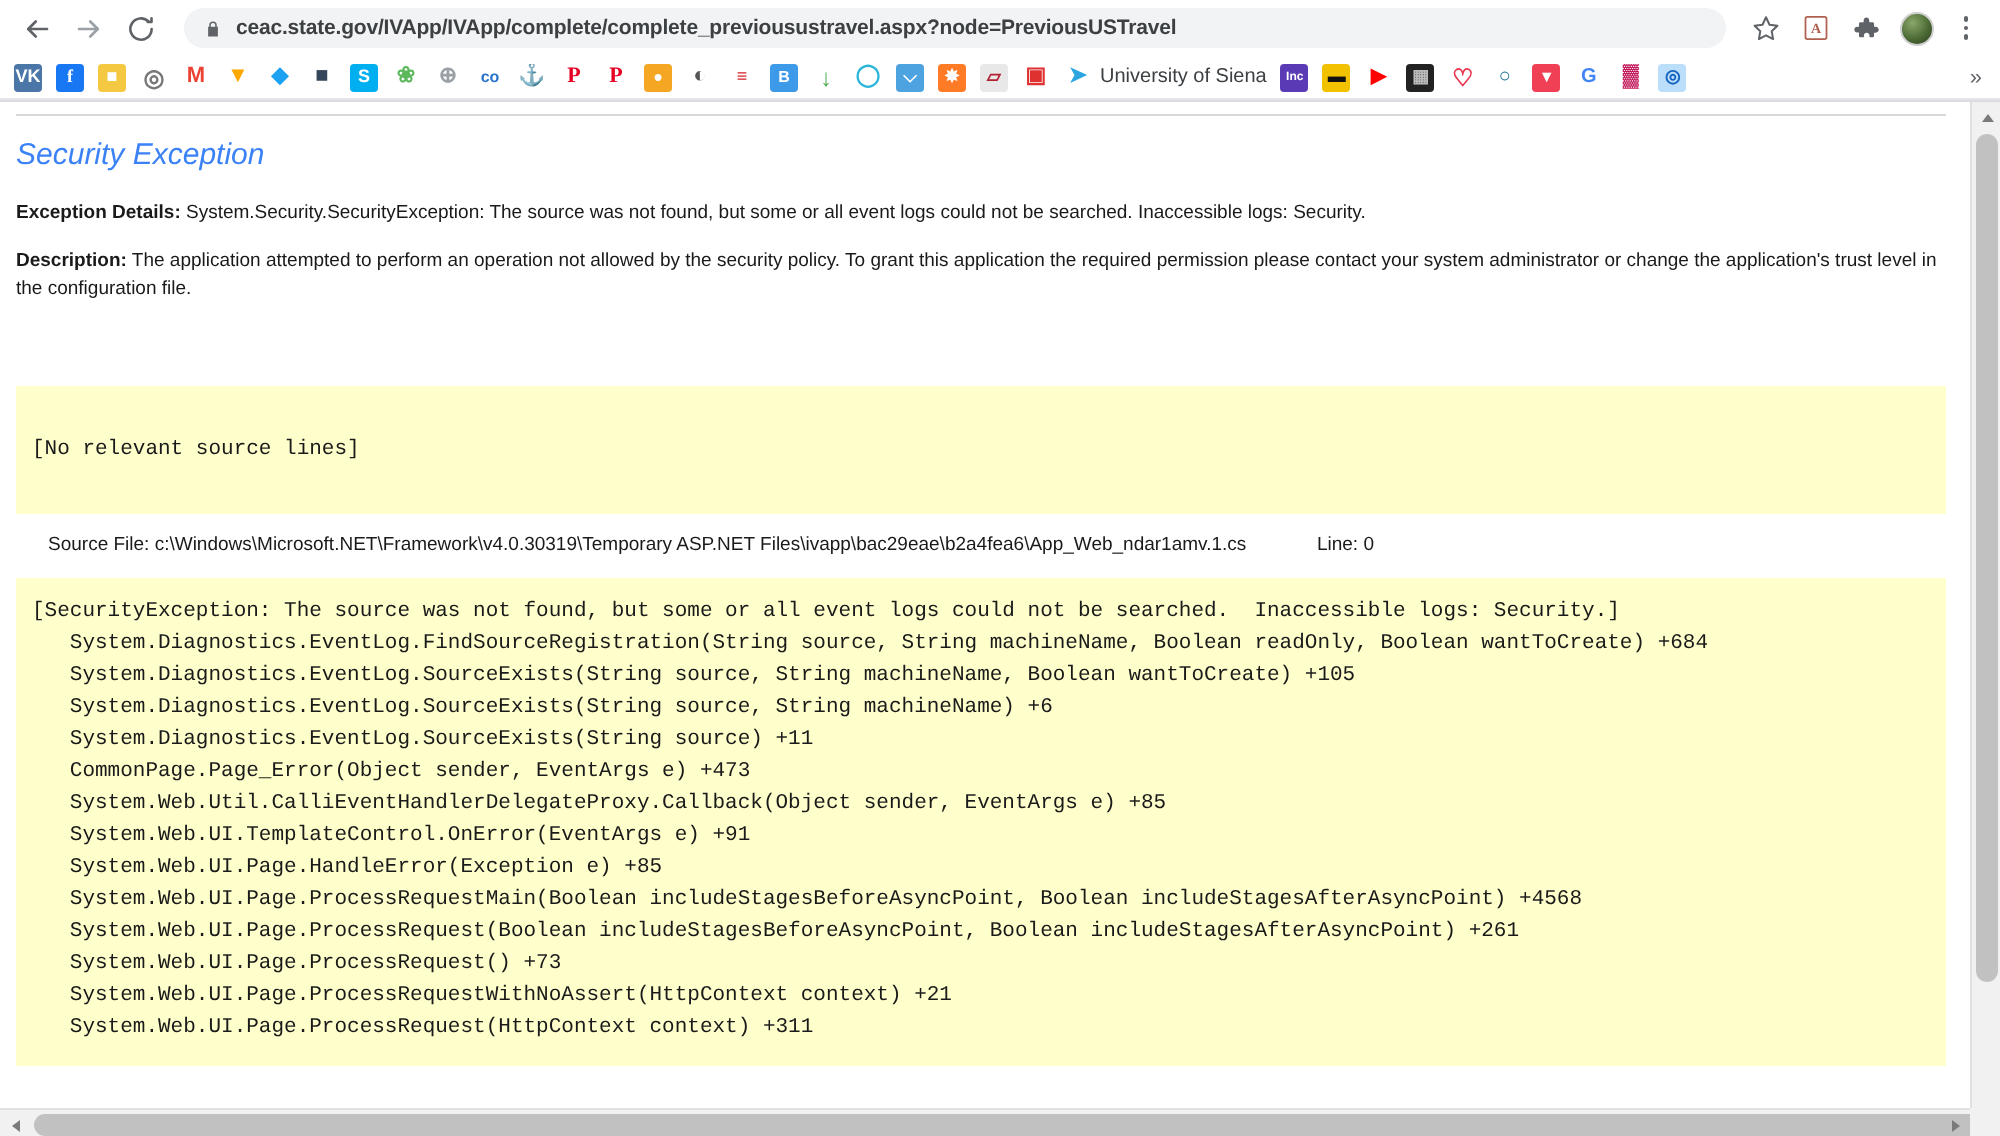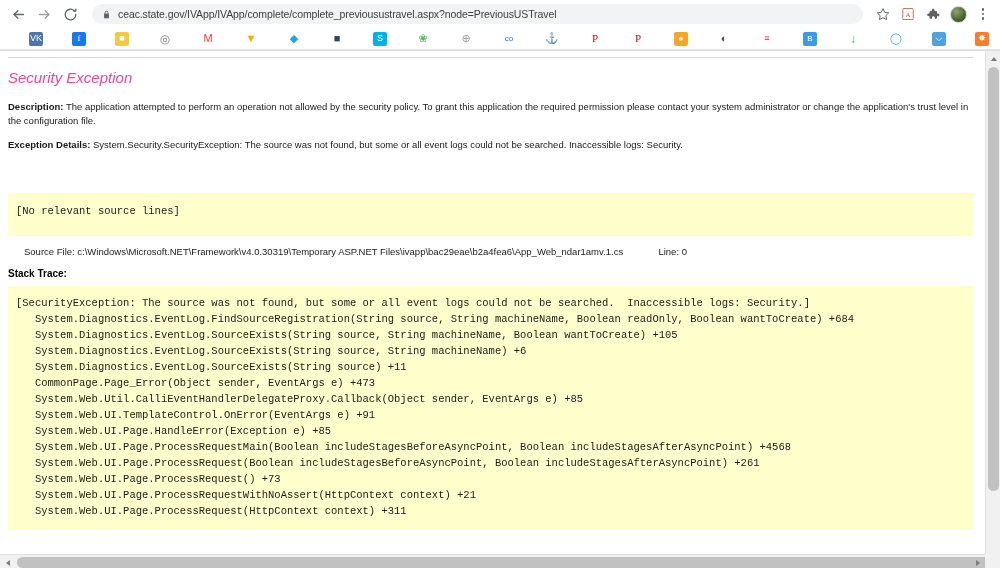--- a/index.html
+++ b/index.html
@@ -16,20 +16,21 @@
     width: 1000px;
     background: #ffffff;
     border-bottom: 1px solid #dadce0;
   }
   #toolbar {
     height: 28px;
     display: flex;
     align-items: center;
     padding: 0 6px;
     gap: 2px;
+    font-weight: bold;
   }
   .nav-btn {
     width: 24px; height: 24px;
     display: flex; align-items: center; justify-content: center;
     border-radius: 50%;
     flex: 0 0 auto;
   }
   .nav-btn svg { display: block; }
   #omnibox {
     flex: 1 1 auto;
@@ -73,24 +74,23 @@
     gap: 7px;
     border-bottom: 1px solid #e3e5e8;
     background: #ffffff;
     overflow: hidden;
   }
   .bm {
     width: 14px; height: 14px;
     flex: 0 0 auto;
     border-radius: 2px;
     display: flex; align-items: center; justify-content: center;
-    font-size: 9px; font-weight: normal; color: #fff;
+    font-size: 9px; font-weight: bold; color: #fff;
     line-height: 1;
     overflow: hidden;
-    margin-left: 22px;
   }
   .bm-labeled {
     display: flex; align-items: center; gap: 4px;
     flex: 0 0 auto;
   }
   .bm-label { font-size: 10px; color: #3c4043; white-space: nowrap; text-align: center; }
   #bm-overflow {
     margin-left: auto; font-size: 11px; color: #5f6368;
     flex: 0 0 auto; padding-right: 2px;
   }
@@ -121,21 +121,21 @@
   }
   hr.rule {
     border: none;
     border-top: 1px solid #d8d8d8;
     margin: 0 0 11px 0;
   }
   h2#err-subtitle {
     font-size: 15px;
     font-style: italic;
     font-weight: normal;
-    color: #ec4899;
+    color: #3b82f6;
     margin: 0 0 14px 0;
   }
   .para {
     font-size: 9.5px;
     color: #1a1a1a;
     line-height: 1.45;
     margin: 0 0 10px 0;
   }
   .para b { font-weight: bold; }
   .label-bold {
@@ -147,21 +147,21 @@
   .code-box {
     background: #ffffcc;
     padding: 12px 0 12px 8px;
     font-family: "Liberation Mono", monospace;
     font-size: 10.5px;
     color: #1a1a1a;
     white-space: pre;
     margin: 0 0 10px 0;
     overflow: hidden;
   }
-  #source-box { height: 43px; display: flex; align-items: flex-start; margin-top: 42px; }
+  #source-box { height: 64px; display: flex; align-items: center; margin-top: 42px; }
   #srcfile-line {
     font-size: 9.5px;
     color: #1a1a1a;
     margin: 0 0 11px 0;
     white-space: nowrap;
     overflow: hidden;
   }
   #srcfile-line b { font-weight: normal; margin-left: 16px; }
   #srcfile-line .gap { display: inline-block; width: 14px; }
   #stack-box {
@@ -340,43 +340,42 @@
 
 <div id="page-viewport">
 
   <div id="page-content">
 
     <hr class="rule">
 
     <h2 id="err-subtitle">Security Exception</h2>
 
     <p class="para">
+      <b>Exception Details:</b>
+      <span>System.Security.SecurityException: The source was not found, but some or all event logs could not be searched.  Inaccessible logs: Security.</span>
+    </p>
+
+    <p class="para">
       <b>Description:</b>
       <span>The application attempted to perform an operation not allowed by the security policy.  To grant this application the required permission please contact your system administrator or change the application's trust level in the configuration file.</span>
-    </p>
-
-    <p class="para">
-      <b>Exception Details:</b>
-      <span>System.Security.SecurityException: The source was not found, but some or all event logs could not be searched.  Inaccessible logs: Security.</span>
     </p>
 
 
     <div class="code-box" id="source-box">
       <span>[No relevant source lines]</span>
     </div>
 
     <div id="srcfile-line">
       <b>Source File:</b>
       <span>c:\Windows\Microsoft.NET\Framework\v4.0.30319\Temporary ASP.NET Files\ivapp\bac29eae\b2a4fea6\App_Web_ndar1amv.1.cs</span>
       <span class="gap"></span>
       <b>Line:</b>
       <span>0</span>
     </div>
 
-    <div class="label-bold">Stack Trace:</div>
 
     <div class="code-box" id="stack-box"><span class="st-line">[SecurityException: The source was not found, but some or all event logs could not be searched.  Inaccessible logs: Security.]</span><span class="st-line">   System.Diagnostics.EventLog.FindSourceRegistration(String source, String machineName, Boolean readOnly, Boolean wantToCreate) +684</span><span class="st-line">   System.Diagnostics.EventLog.SourceExists(String source, String machineName, Boolean wantToCreate) +105</span><span class="st-line">   System.Diagnostics.EventLog.SourceExists(String source, String machineName) +6</span><span class="st-line">   System.Diagnostics.EventLog.SourceExists(String source) +11</span><span class="st-line">   CommonPage.Page_Error(Object sender, EventArgs e) +473</span><span class="st-line">   System.Web.Util.CalliEventHandlerDelegateProxy.Callback(Object sender, EventArgs e) +85</span><span class="st-line">   System.Web.UI.TemplateControl.OnError(EventArgs e) +91</span><span class="st-line">   System.Web.UI.Page.HandleError(Exception e) +85</span><span class="st-line">   System.Web.UI.Page.ProcessRequestMain(Boolean includeStagesBeforeAsyncPoint, Boolean includeStagesAfterAsyncPoint) +4568</span><span class="st-line">   System.Web.UI.Page.ProcessRequest(Boolean includeStagesBeforeAsyncPoint, Boolean includeStagesAfterAsyncPoint) +261</span><span class="st-line">   System.Web.UI.Page.ProcessRequest() +73</span><span class="st-line">   System.Web.UI.Page.ProcessRequestWithNoAssert(HttpContext context) +21</span><span class="st-line">   System.Web.UI.Page.ProcessRequest(HttpContext context) +311</span></div>
   </div>
 
   <div id="vscroll">
     <div class="sb-arrow" id="vs-up">
       <span class="arrow-tri tri-up"></span>
     </div>
     <div id="vs-thumb"></div>
     <div class="sb-arrow" id="vs-down">

